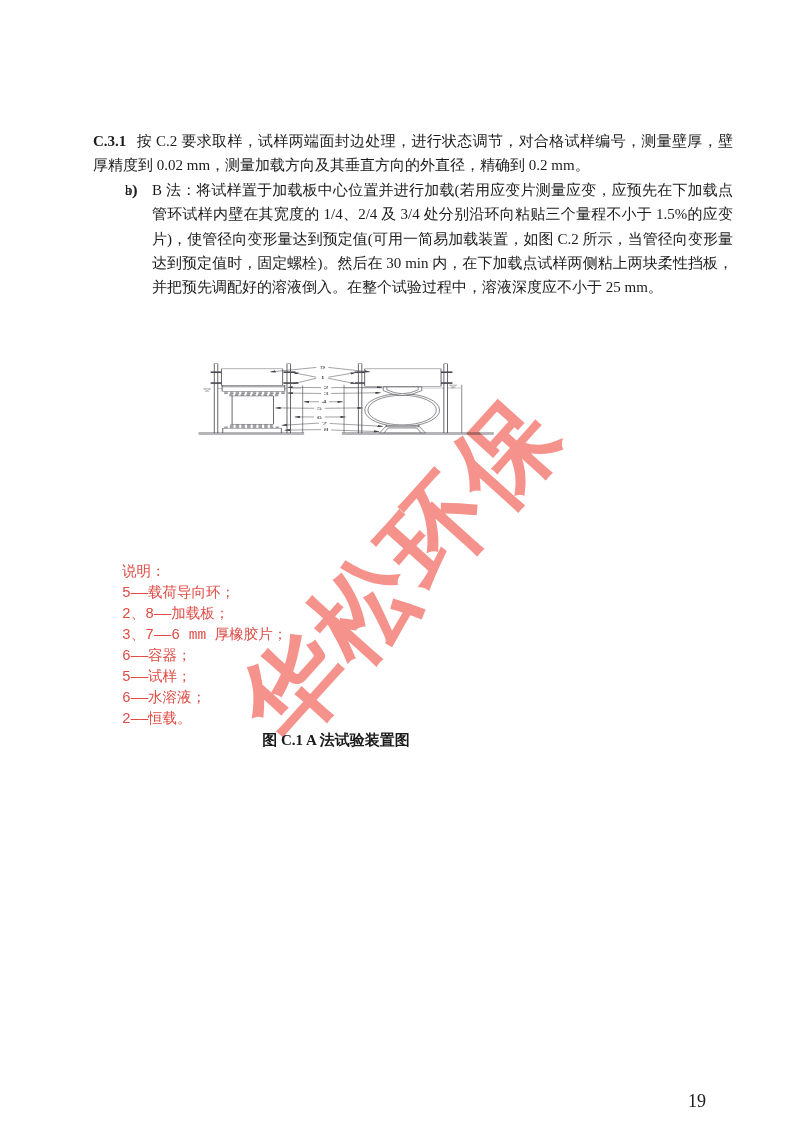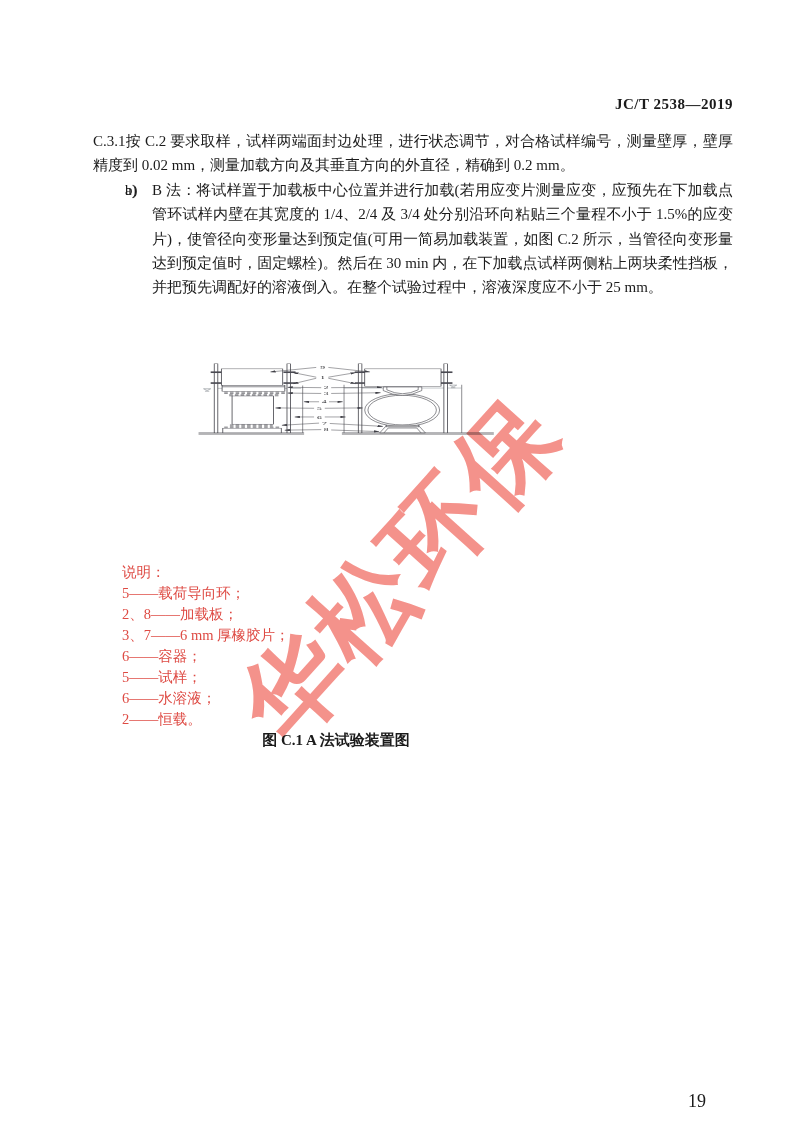--- a/index.html
+++ b/index.html
@@ -13,31 +13,31 @@
   .doc-header{
     position:absolute;top:96px;left:93px;width:640px;
     text-align:right;font-weight:bold;font-size:15px;letter-spacing:.5px;
   }
   
   .body-text{
     position:absolute;top:129px;left:93px;width:640px;
     font-size:15px;line-height:24.4px;text-align:justify;
   }
   .body-text p{margin:0;}
-  .para-label{font-weight:normal;}
+  .para-label{font-weight:bold;margin-right:10px;}
   .list-item{position:relative;padding-left:59px;margin:0;}
   .list-marker{position:absolute;left:32px;top:0;}
   
   .figure-svg{position:absolute;left:185px;top:362px;z-index:2;}
   
   .legend{
     position:absolute;left:122px;top:562px;z-index:3;
     font-size:14.5px;line-height:21px;
   }
-  .legend div{height:21px;}
+  .legend div{height:21px;font-family:Liberation Mono, monospace;}
   
   .figure-caption{
     position:absolute;top:731px;left:0;width:672px;text-align:center;
     font-weight:bold;font-size:15px;z-index:3;
   }
   
   .page-number{
     position:absolute;top:1091px;left:688px;font-size:18px;z-index:3;
   }
   
@@ -47,21 +47,20 @@
     font-size:100px;font-weight:bold;letter-spacing:5px;white-space:nowrap;
     mix-blend-mode:multiply;pointer-events:none;
     font-family:"Liberation Sans","DejaVu Sans",sans-serif;
   }
 </style>
 </head>
 <body>
 
 <div class="page">
 
-  <div class="doc-header">JC/T 2538—2019</div>
 
   <div class="body-text">
     <p><span class="para-label">C.3.1</span><span>按 C.2 要求取样，试样两端面封边处理，进行状态调节，对合格试样编号，测量壁厚，壁厚精度到 0.02 mm，测量加载方向及其垂直方向的外直径，精确到 0.2 mm。</span></p>
     <div class="list-item">
       <span class="list-marker">a)</span>
     </div>
     <div class="list-item">
       <span class="list-marker">b)</span>
       <span>B 法：将试样置于加载板中心位置并进行加载(若用应变片测量应变，应预先在下加载点管环试样内壁在其宽度的 1/4、2/4 及 3/4 处分别沿环向粘贴三个量程不小于 1.5%的应变片)，使管径向变形量达到预定值(可用一简易加载装置，如图 C.2 所示，当管径向变形量达到预定值时，固定螺栓)。然后在 30 min 内，在下加载点试样两侧粘上两块柔性挡板，并把预先调配好的溶液倒入。在整个试验过程中，溶液深度应不小于 25 mm。</span>
     </div>

